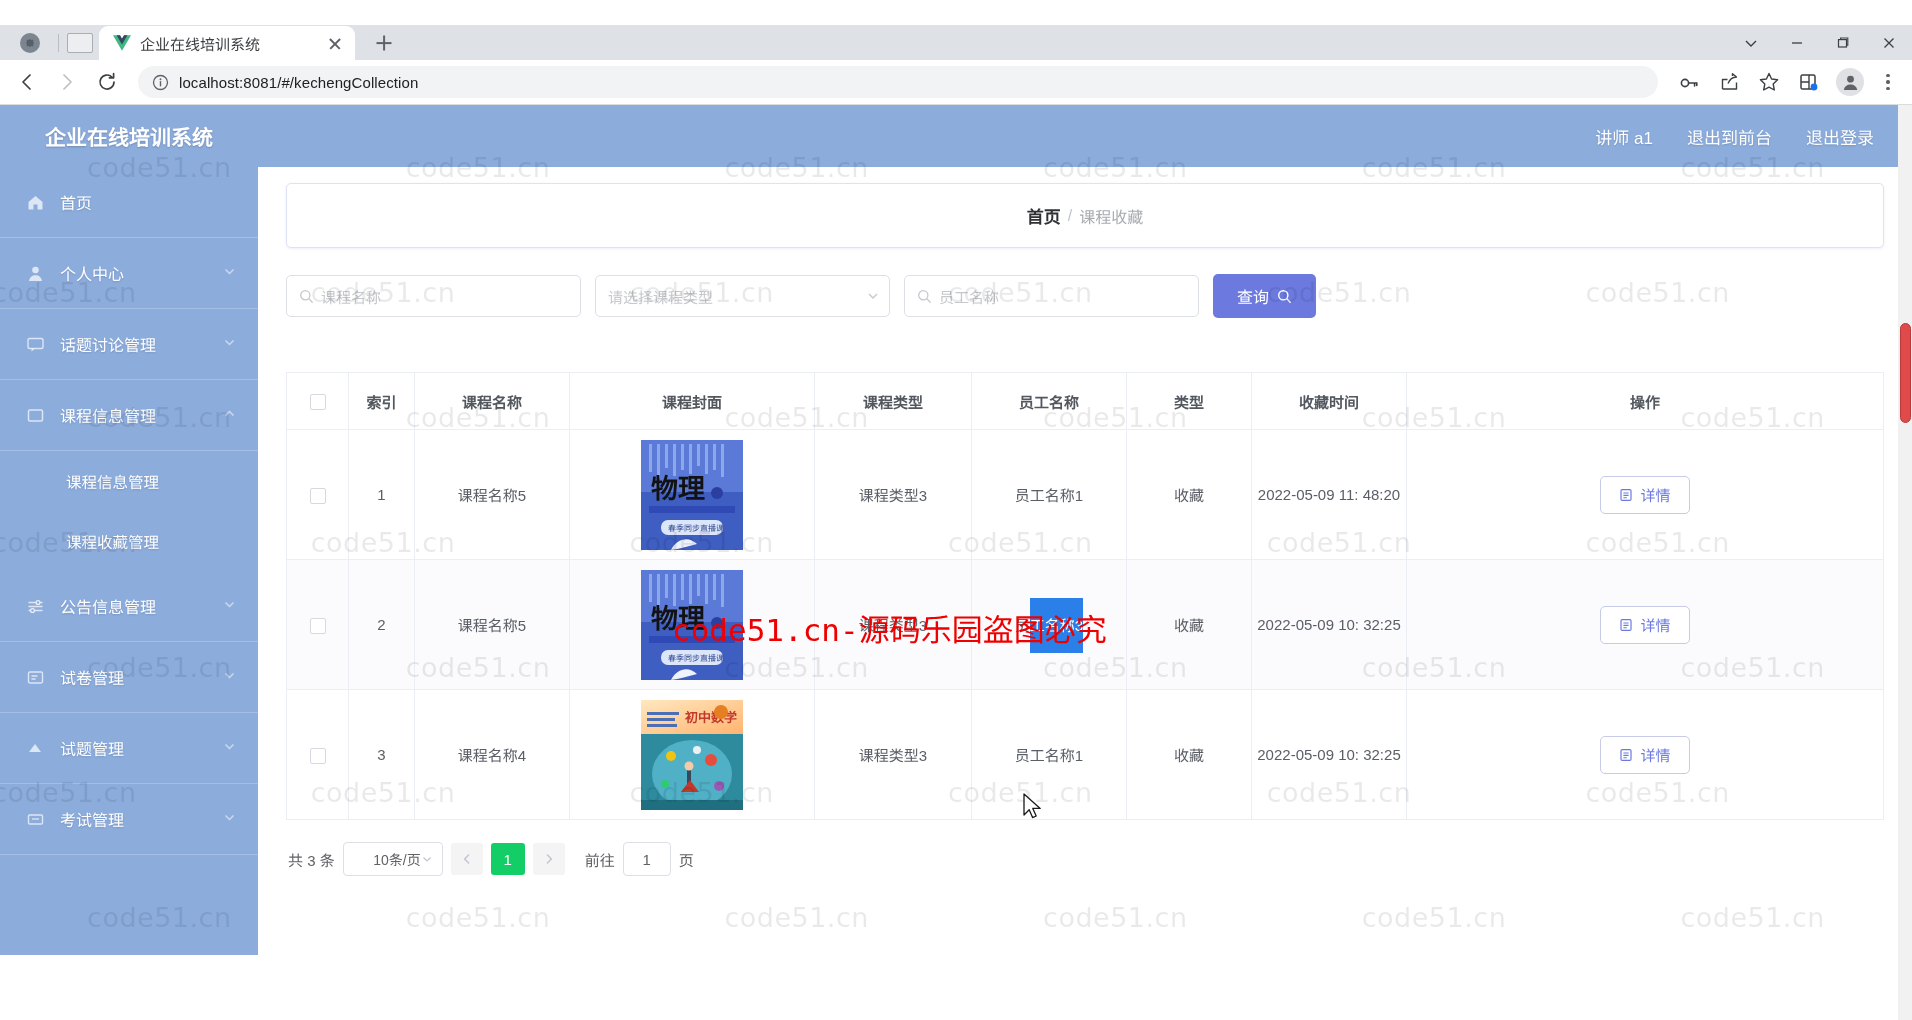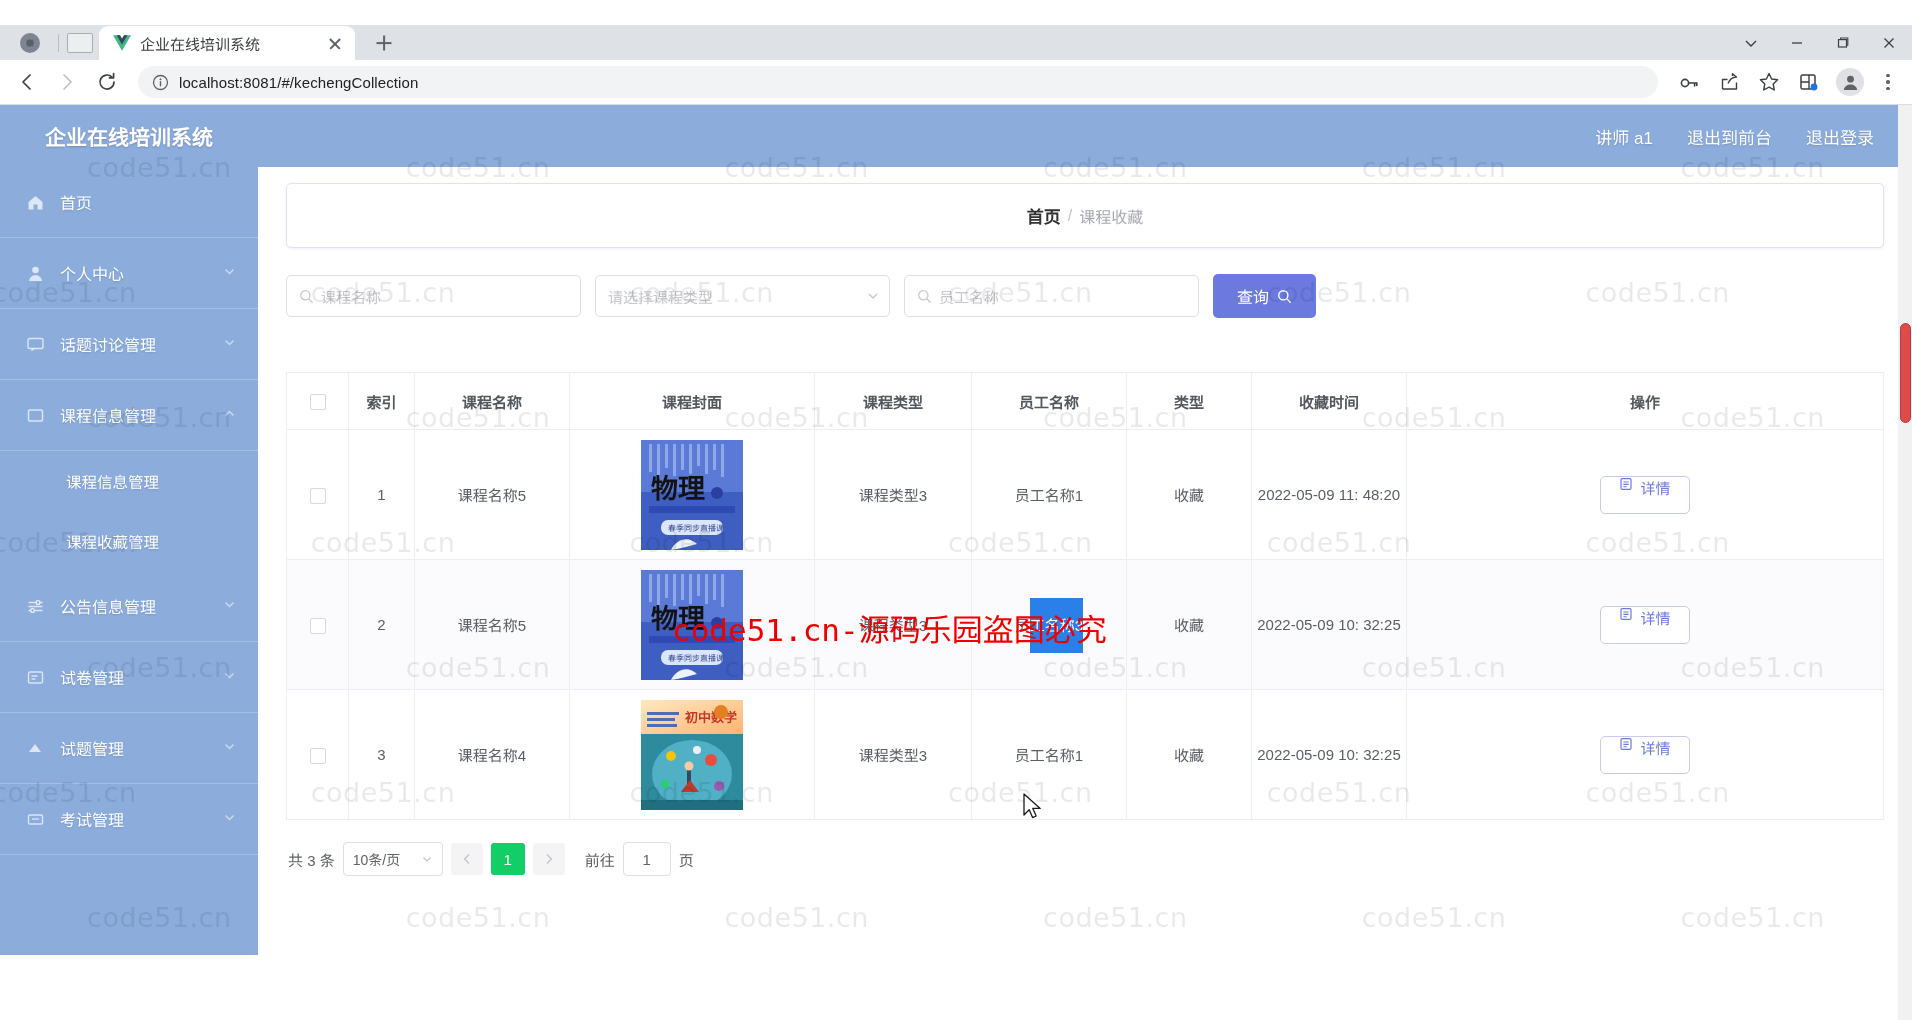--- a/index.html
+++ b/index.html
@@ -164,33 +164,33 @@
   tr.zebra td { background: rgba(250,250,252,.75); }
   .cbox {
     width:16px; height:16px; border:1px solid #d6d9e0; border-radius:2px;
     background:#fff; display:inline-block; vertical-align:middle; cursor:pointer;
   }
   .row-h { height: 130px; }
   .cover { width:102px; height:110px; display:block; margin: 0 auto; }
   .time-cell { line-height: 1.55; }
   .sel-text { background:#2a7fe8; color:#fff; padding: 19px 0; }
   .btn-detail {
-    display:inline-flex; gap:7px; height:38px; padding: 0 18px;
+    display:inline-flex; align-items:center; gap:7px; height:38px; padding: 0 18px;
     border:1px solid #c8cbe8; border-radius:5px; background:#fff; color:#6c7ae0;
     font-size:15px; cursor:pointer; font-family:inherit;
   }
 
   .pager {
     display:flex; align-items:center; gap:8px; padding: 22px 28px 0 30px;
     position:relative; z-index:20;
   }
   .pg-total { font-size:15px; color:#606266; }
   .pg-size {
     width: 100px; height: 34px; border:1px solid #dcdfe6; border-radius:4px; background:#fff;
-    display:flex; align-items:center; justify-content:space-between; padding: 0 9px;
+    display:flex; align-items:center; justify-content:flex-end; padding: 0 9px;
     font-size:14px; color:#606266; cursor:pointer;
   }
   .pg-arrow {
     width: 32px; height: 32px; display:flex; align-items:center; justify-content:center;
     background:#f4f4f5; border-radius:3px; cursor:pointer;
   }
   .pg-num {
     min-width: 34px; height: 32px; background:#13ce66; color:#fff; border-radius:3px;
     display:flex; align-items:center; justify-content:center; font-size:15px; cursor:pointer;
   }

